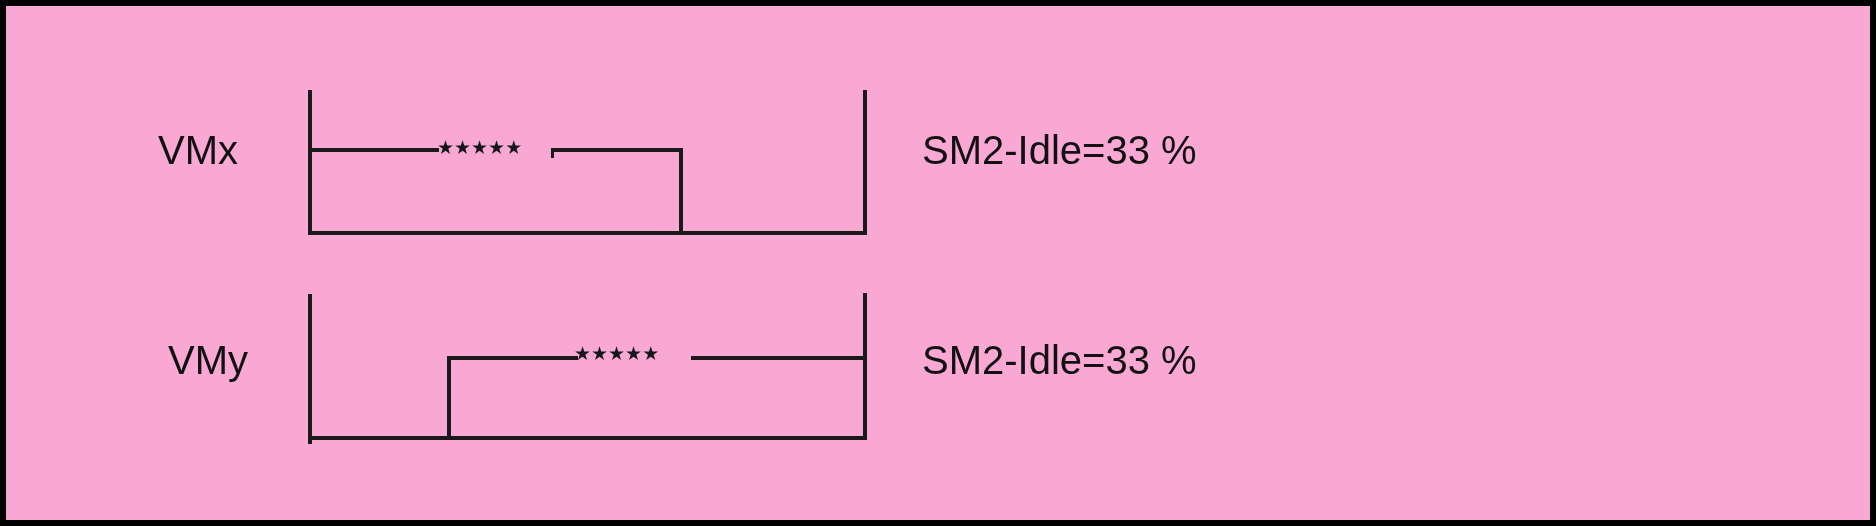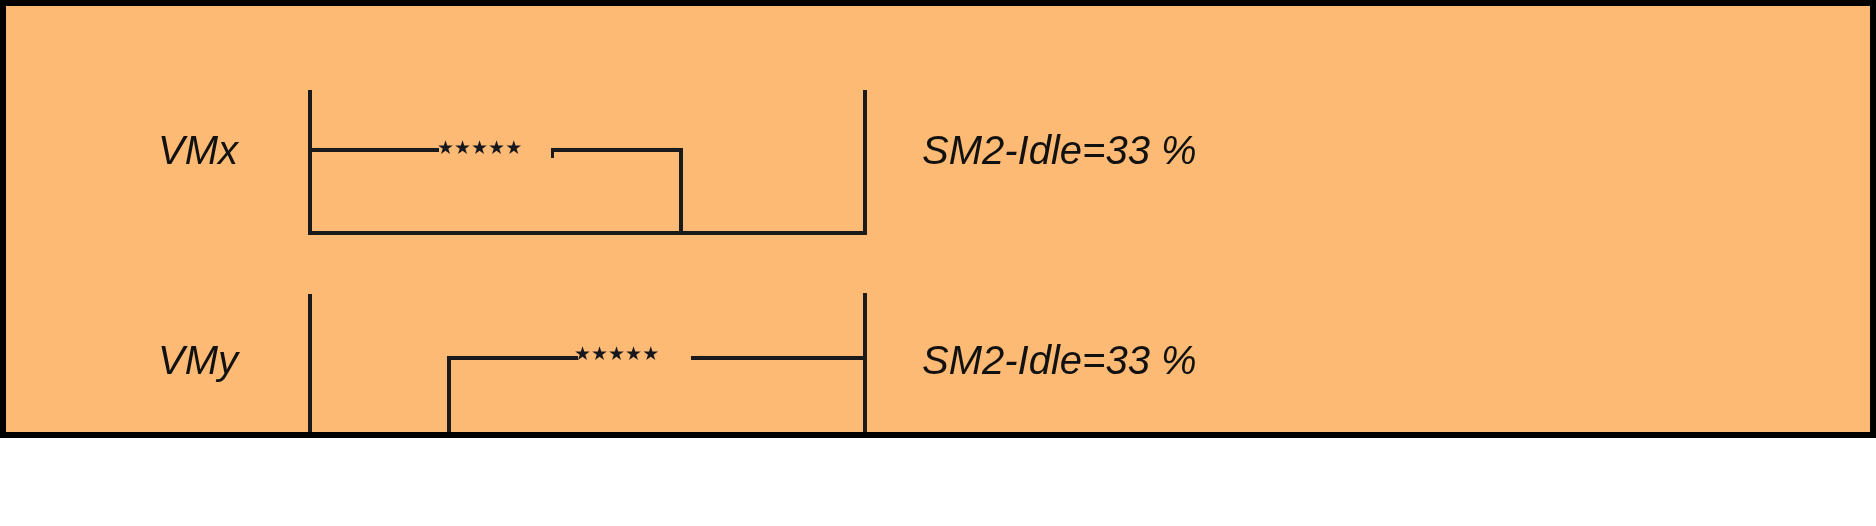--- a/index.html
+++ b/index.html
@@ -3,26 +3,25 @@
 <meta charset="utf-8">
 <style>
   html, body {
     margin: 0;
     padding: 0;
     background: #ffffff;
   }
   .canvas {
     position: relative;
     width: 1876px;
-    height: 438px;
-    background: #fdba74;
+    height: 526px;
+    background: #f9a8d4;
     overflow: hidden;
     font-family: "Liberation Sans", sans-serif;
     color: #111111;
-    font-style: italic;
   }
   .frame {
     position: absolute;
     inset: 0;
     border: 6px solid #000000;
     box-sizing: border-box;
     pointer-events: none;
   }
   .hline, .vline {
     position: absolute;
@@ -65,21 +64,21 @@
   <div class="stars" style="left:437px; top:134px; width:86px;">★★★★★</div>
 
   <div class="vline" style="left:551px; top:150px; width:3px; height:8px;"></div>
 
   <div class="hline" style="left:551px; top:148px; width:132px; height:4px;"></div>
 
   <div class="vline" style="left:679px; top:148px; width:4px; height:87px;"></div>
 
   <div class="txt" style="left:922px; top:130px;">SM2-Idle=33 %</div>
 
-  <div class="txt" style="left:158px; top:340px;">VMy</div>
+  <div class="txt" style="left:168px; top:340px;">VMy</div>
 
   <div class="vline" style="left:308px; top:294px; width:4px; height:150px;"></div>
 
   <div class="vline" style="left:863px; top:293px; width:4px; height:147px;"></div>
 
   <div class="hline" style="left:308px; top:436px; width:559px; height:4px;"></div>
 
   <div class="vline" style="left:447px; top:356px; width:4px; height:84px;"></div>
 
   <div class="hline" style="left:447px; top:356px; width:131px; height:4px;"></div>

